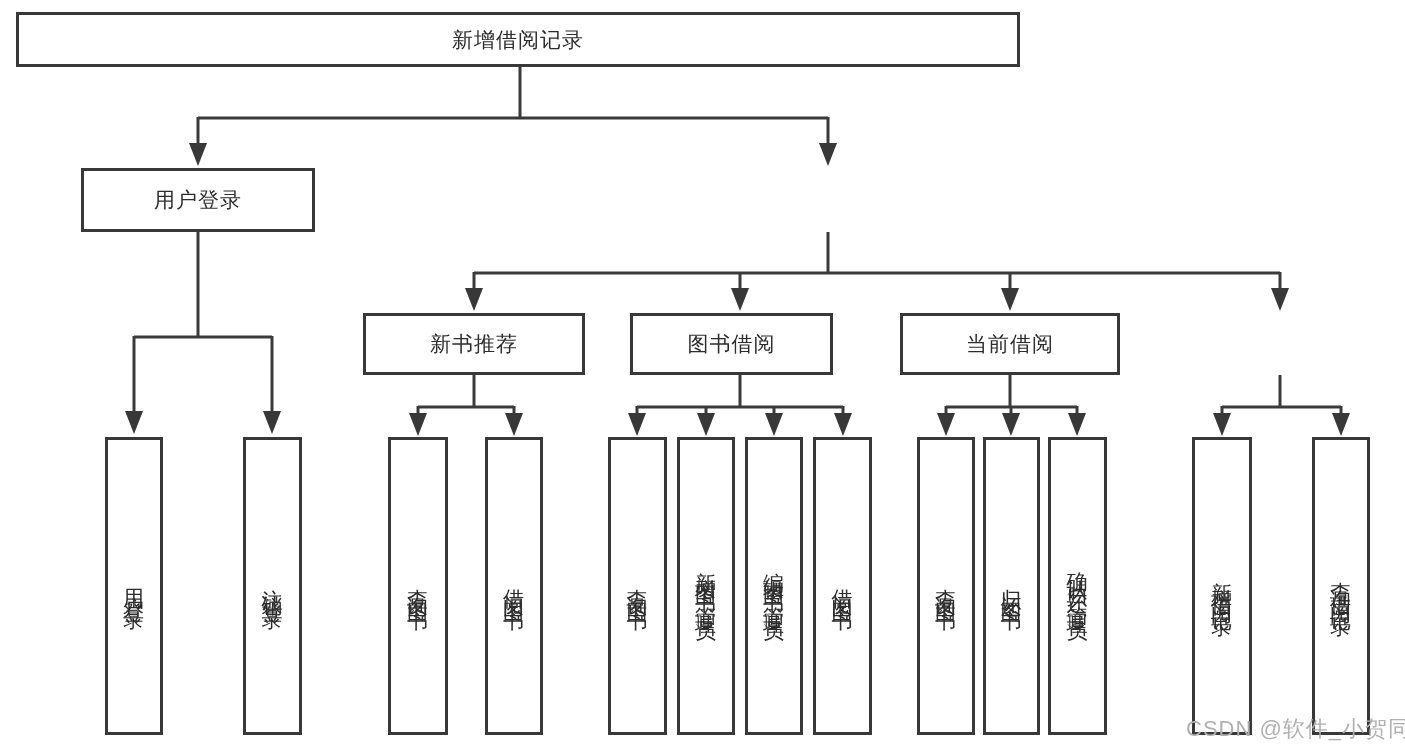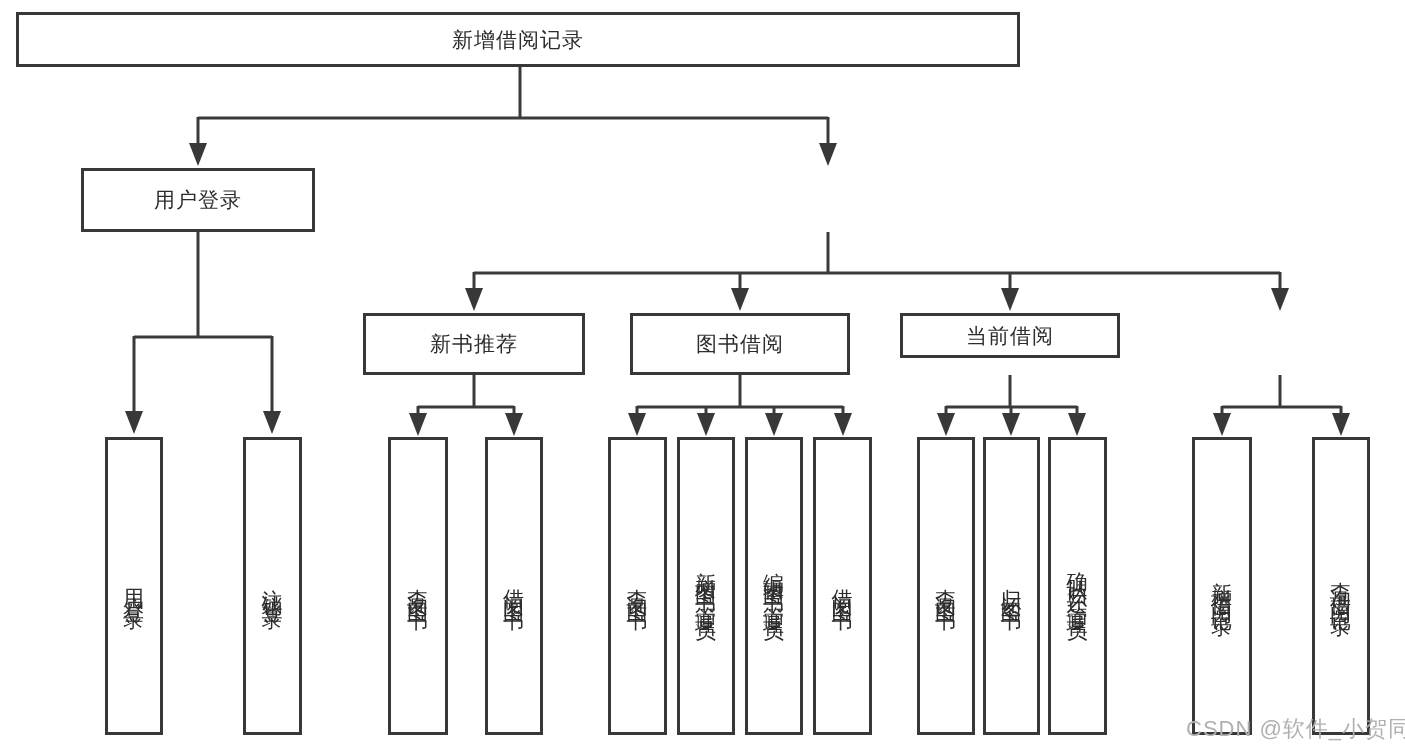--- a/index.html
+++ b/index.html
@@ -41,22 +41,22 @@
     text-orientation: mixed;
     letter-spacing: 7px;
     font-size: 21px;
     line-height: 1;
   }
   
   #n-root        { left: 16px;   top: 12px;  width: 1004px; height: 55px; }
   #n-user-login  { left: 81px;   top: 168px; width: 234px;  height: 64px; }
   #n-book-mgmt   { left: 711px;  top: 168px; width: 234px;  height: 64px; }
   #n-new-book    { left: 363px;  top: 313px; width: 222px;  height: 62px; }
-  #n-book-borrow { left: 630px;  top: 313px; width: 220px;  height: 62px; }
-  #n-current     { left: 900px;  top: 313px; width: 220px;  height: 45px; }
+  #n-book-borrow { left: 630px;  top: 313px; width: 203px;  height: 62px; }
+  #n-current     { left: 900px;  top: 313px; width: 220px;  height: 62px; }
   #n-records     { left: 1170px; top: 313px; width: 219px;  height: 62px; }
 
   #l-ul-login   { left: 105px;  top: 437px; width: 58px; height: 298px; }
   #l-ul-logout  { left: 243px;  top: 437px; width: 59px; height: 298px; }
   #l-nb-query   { left: 388px;  top: 437px; width: 60px; height: 298px; }
   #l-nb-borrow  { left: 485px;  top: 437px; width: 58px; height: 298px; }
   #l-bb-query   { left: 608px;  top: 437px; width: 59px; height: 298px; }
   #l-bb-add     { left: 677px;  top: 437px; width: 58px; height: 298px; }
   #l-bb-edit    { left: 745px;  top: 437px; width: 58px; height: 298px; }
   #l-bb-borrow  { left: 813px;  top: 437px; width: 59px; height: 298px; }

